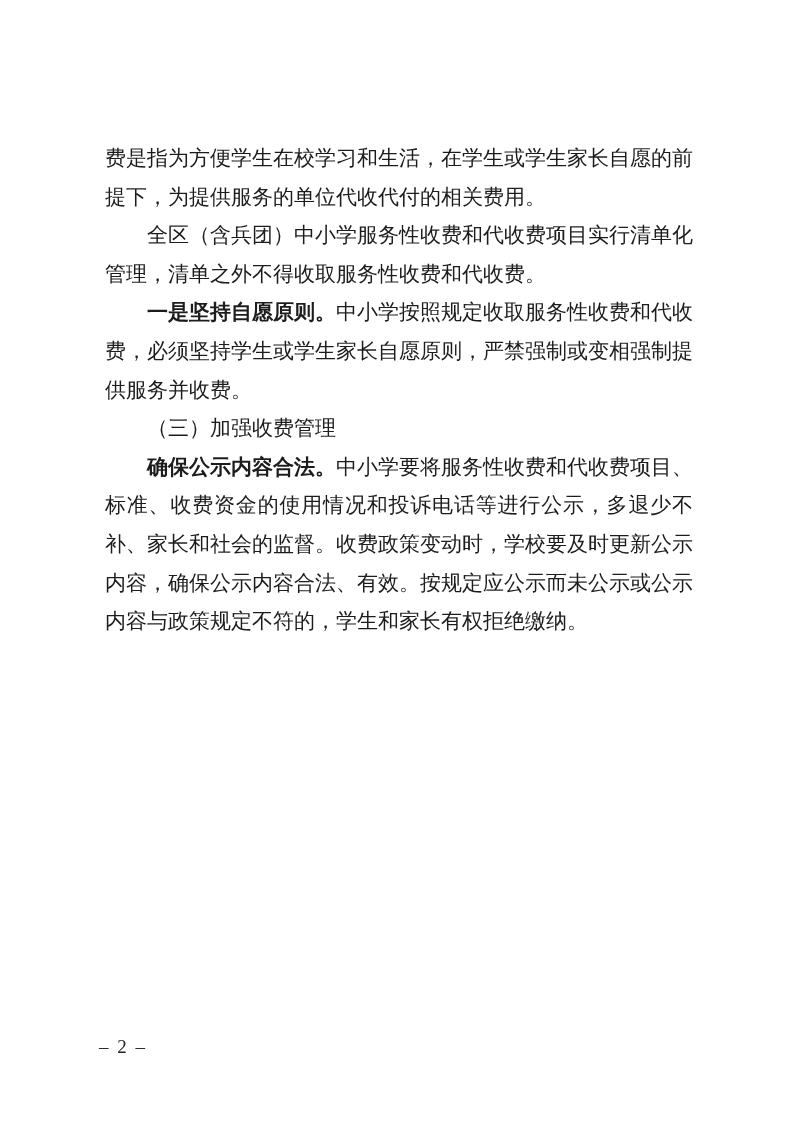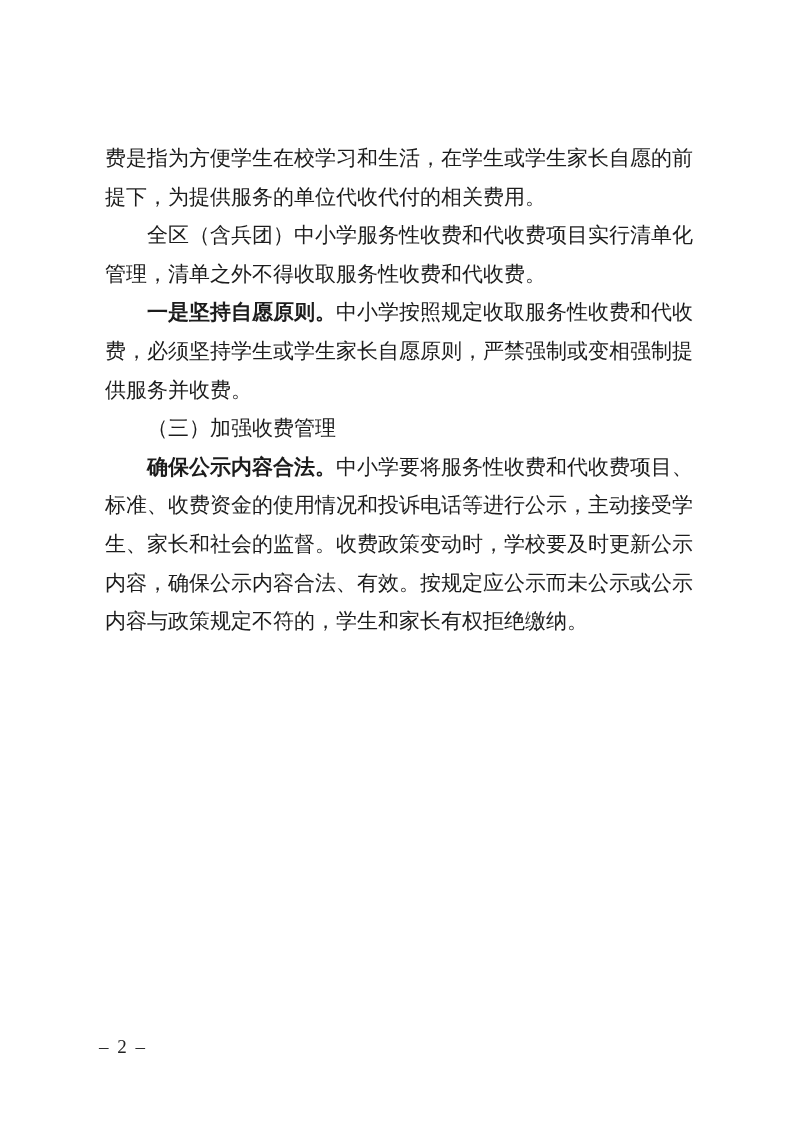--- a/index.html
+++ b/index.html
@@ -56,19 +56,19 @@
     <p class="para no-indent"><span class="lead"></span><span>费是指为方便学生在校学习和生活，在学生或学生家长自愿的前提下，为提供服务的单位代收代付的相关费用。</span></p>
 
     <p class="para"><span class="lead"></span><span>全区（含兵团）中小学服务性收费和代收费项目实行清单化管理，清单之外不得收取服务性收费和代收费。</span></p>
 
 
     <p class="para"><span class="lead">一是坚持自愿原则。</span><span>中小学按照规定收取服务性收费和代收费，必须坚持学生或学生家长自愿原则，严禁强制或变相强制提供服务并收费。</span></p>
 
 
     <p class="para"><span class="lead"></span><span>（三）加强收费管理</span></p>
 
-    <p class="para"><span class="lead">确保公示内容合法。</span><span>中小学要将服务性收费和代收费项目、标准、收费资金的使用情况和投诉电话等进行公示，主动接受学生、家长和社会的监督。收费政策变动时，学校要及时更新公示内容，确保公示内容合法、有效。按规定应公示而未公示或公示内容与政策规定不符的，学生和家长有权拒绝缴纳。</span></p>
+    <p class="para"><span class="lead">确保公示内容合法。</span><span>中小学要将服务性收费和代收费项目、标准、收费资金的使用情况和投诉电话等进行公示，多退少不补、家长和社会的监督。收费政策变动时，学校要及时更新公示内容，确保公示内容合法、有效。按规定应公示而未公示或公示内容与政策规定不符的，学生和家长有权拒绝缴纳。</span></p>
 
 
   </div>
 
   <div class="page-number">– 2 –</div>
 </div>
 
 </body></html>

